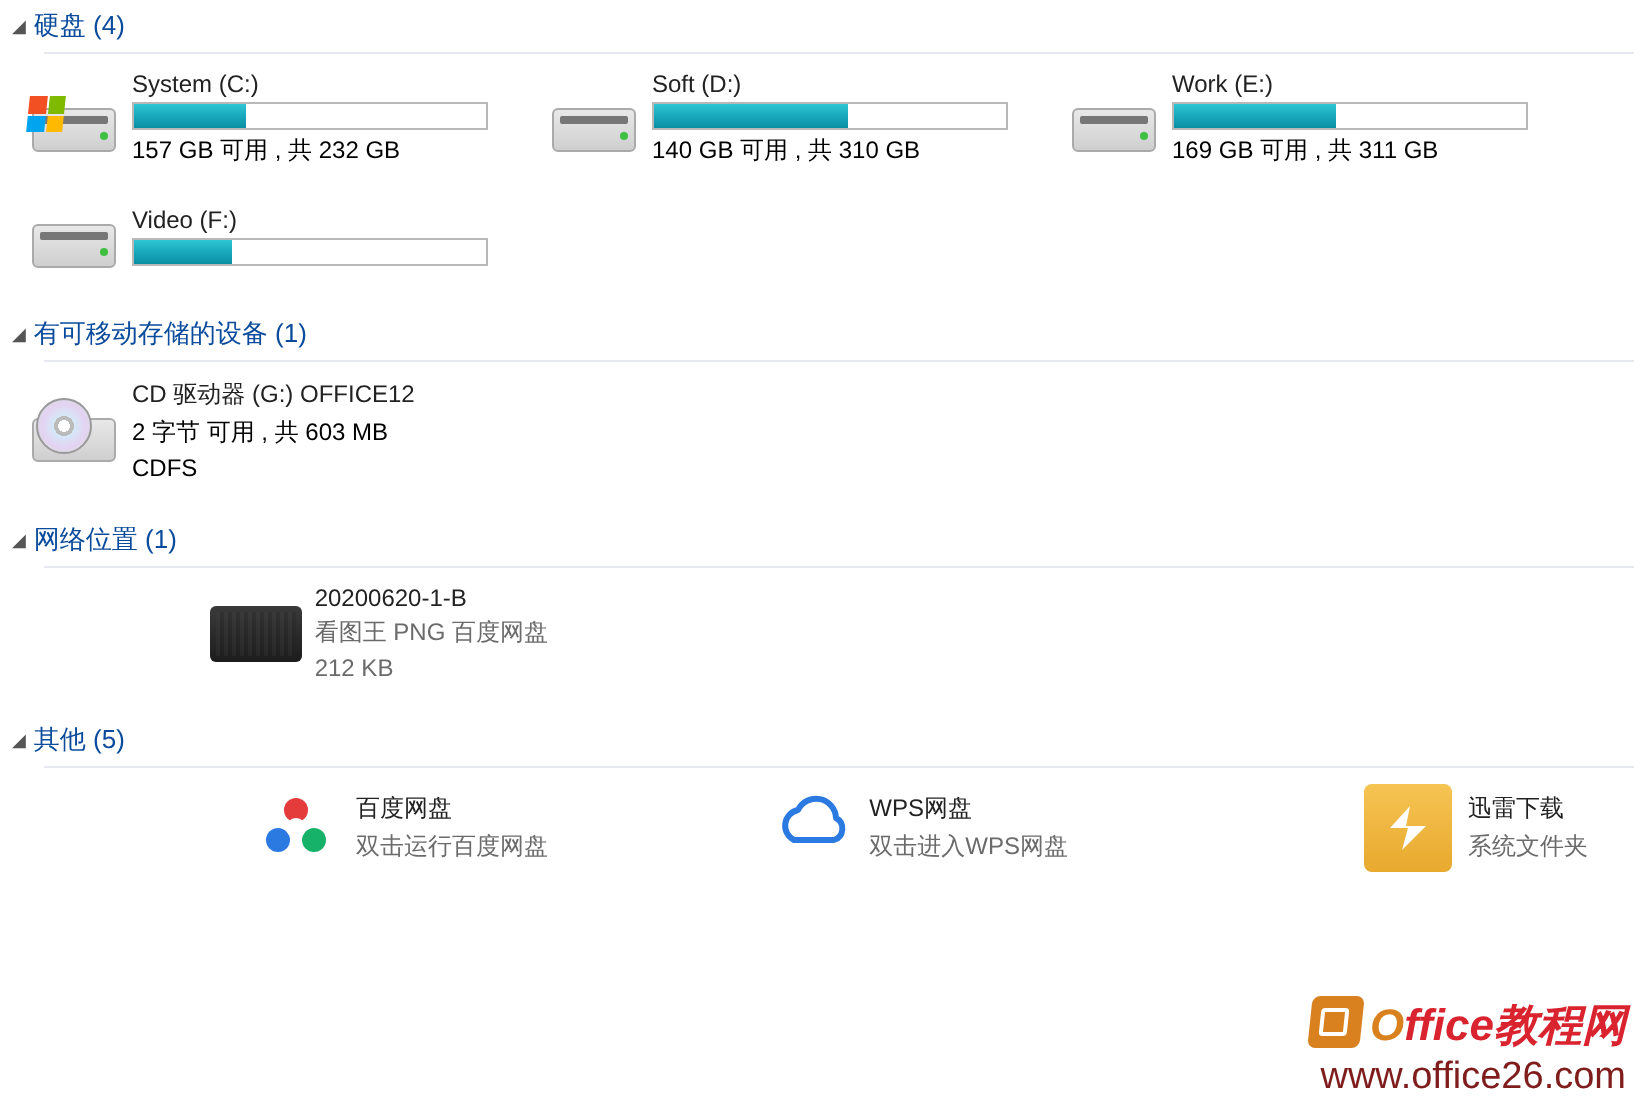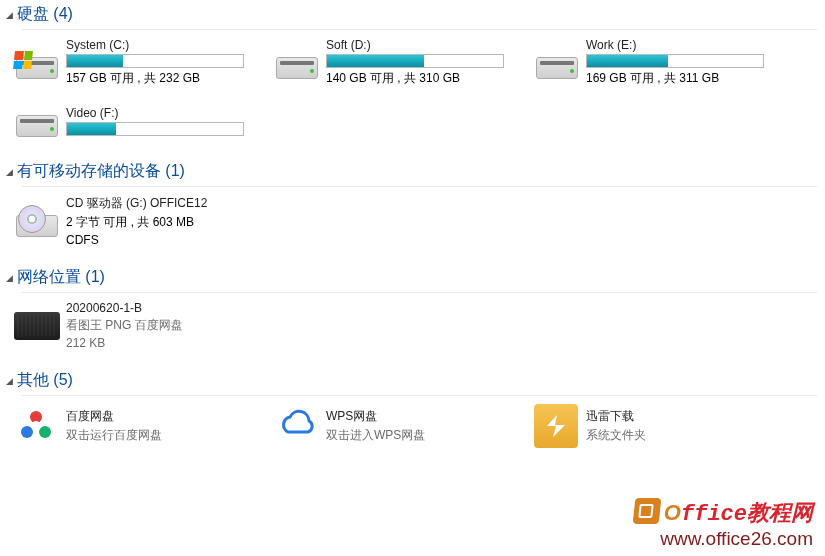--- a/index.html
+++ b/index.html
@@ -17,21 +17,21 @@
     align-items: center;
     padding: 4px 6px;
     color: #0a4b9c;
     cursor: pointer;
   }
   .section-header .arrow {
     font-size: 9px;
     margin-right: 4px;
     color: #555;
   }
-  .section-header .title { font-size: 16px; }
+  .section-header .title { font-size: 13px; }
   .divider {
     height: 1px;
     background: #e6eaf0;
     margin-left: 22px;
     margin-right: 8px;
   }
   .section-body {
     display: flex;
     flex-wrap: wrap;
     padding: 4px 12px 6px 14px;
@@ -136,20 +136,21 @@
       repeating-linear-gradient(to right,#444 0 2px,#222 2px 4px),
       repeating-linear-gradient(to bottom,#444 0 2px,#222 2px 4px);
     opacity:.25;
   }
   .generic-item {
     display: flex;
     align-items: center;
     width: 260px;
     margin: 4px 0 10px 0;
     cursor: pointer;
+    justify-content: flex-end;
   }
   .generic-info {
     display: flex;
     flex-direction: column;
     gap: 2px;
   }
   .generic-info .t1 { color: #222; }
   .generic-info .t2, .generic-info .t3 { color: #6b6b6b; }
   .app-icon {
     width: 44px; height: 44px;
@@ -163,21 +164,21 @@
     bottom: 6px;
     text-align: right;
     font-family: Arial, sans-serif;
   }
   .watermark .line1 {
     font-size: 22px;
     font-weight: bold;
     font-style: italic;
   }
   .watermark .line1 .o { color: #d9801f; }
-  .watermark .line1 .rest { color: #d9232e; font-family: Liberation Mono, monospace; }
+  .watermark .line1 .rest { color: #d9232e; }
   .watermark .line2 {
     font-size: 19px;
     color: #7f1d1d;
   }
   .wm-badge {
     display:inline-block;
     width:26px;height:26px;
     background:#d9801f;
     border-radius:4px;
     transform:skewX(-6deg);

